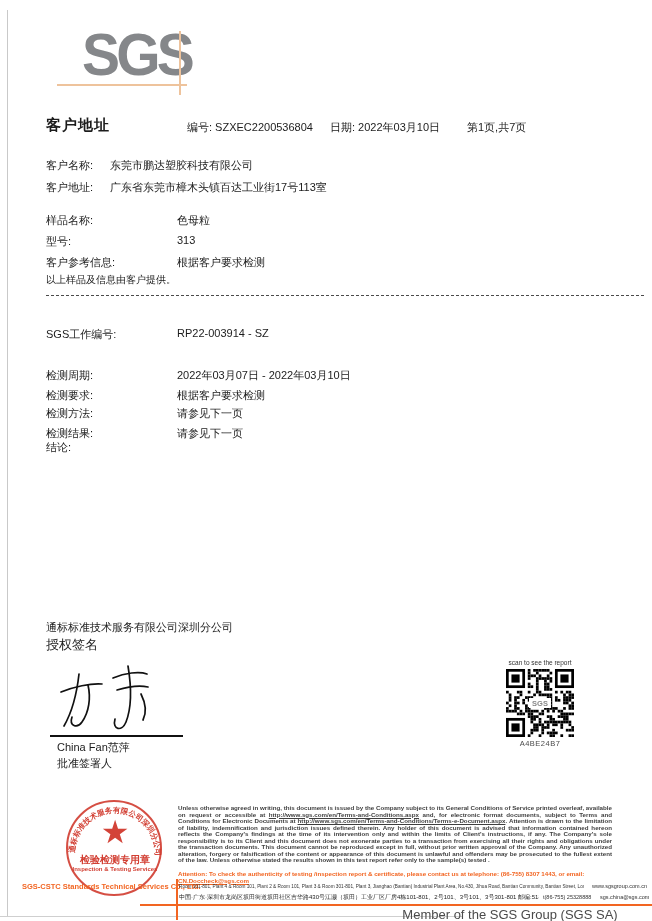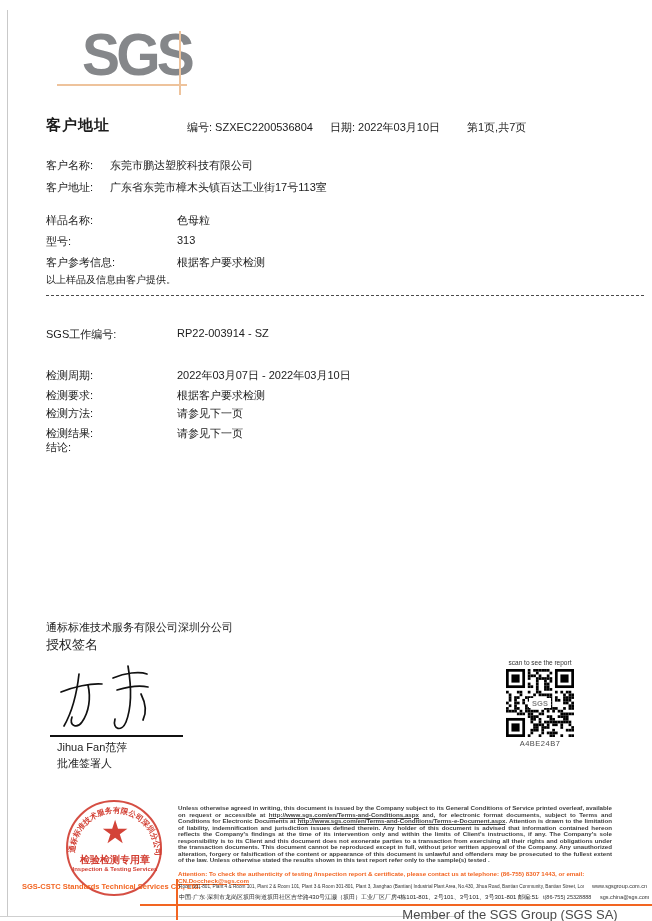--- a/index.html
+++ b/index.html
@@ -136,21 +136,21 @@
       <path d="M6,32 C18,27 36,23 47,24"></path>
       <path d="M24,14 C22,32 17,52 9,66"></path>
       <path d="M33,25 C36,38 34,52 27,62 C22,69 14,66 17,57"></path>
       <path d="M58,18 C70,13 84,11 92,14"></path>
       <path d="M73,6 C76,24 78,44 71,62 C67,72 57,70 60,59"></path>
       <path d="M62,30 C72,27 84,25 93,27"></path>
       <path d="M86,34 C90,42 92,52 88,60"></path>
     </g>
   </svg>
   <div class="abs sig-line"></div>
-  <div class="abs sig-name">Jihua Fan范萍</div>
+  <div class="abs sig-name">China Fan范萍</div>
   <div class="abs sig-title">批准签署人</div>
 
   <div class="abs qr-caption">scan to see the report</div>
   <svg class="abs qr-box" width="68" height="68" viewBox="0 0 68 68">
     <g id="qr-matrix">
         <rect x="21.76" y="0.00" width="2.72" height="2.72" fill="#000"></rect>
         <rect x="27.20" y="0.00" width="2.72" height="2.72" fill="#000"></rect>
         <rect x="29.92" y="0.00" width="2.72" height="2.72" fill="#000"></rect>
         <rect x="32.64" y="0.00" width="2.72" height="2.72" fill="#000"></rect>
         <rect x="35.36" y="0.00" width="2.72" height="2.72" fill="#000"></rect>

